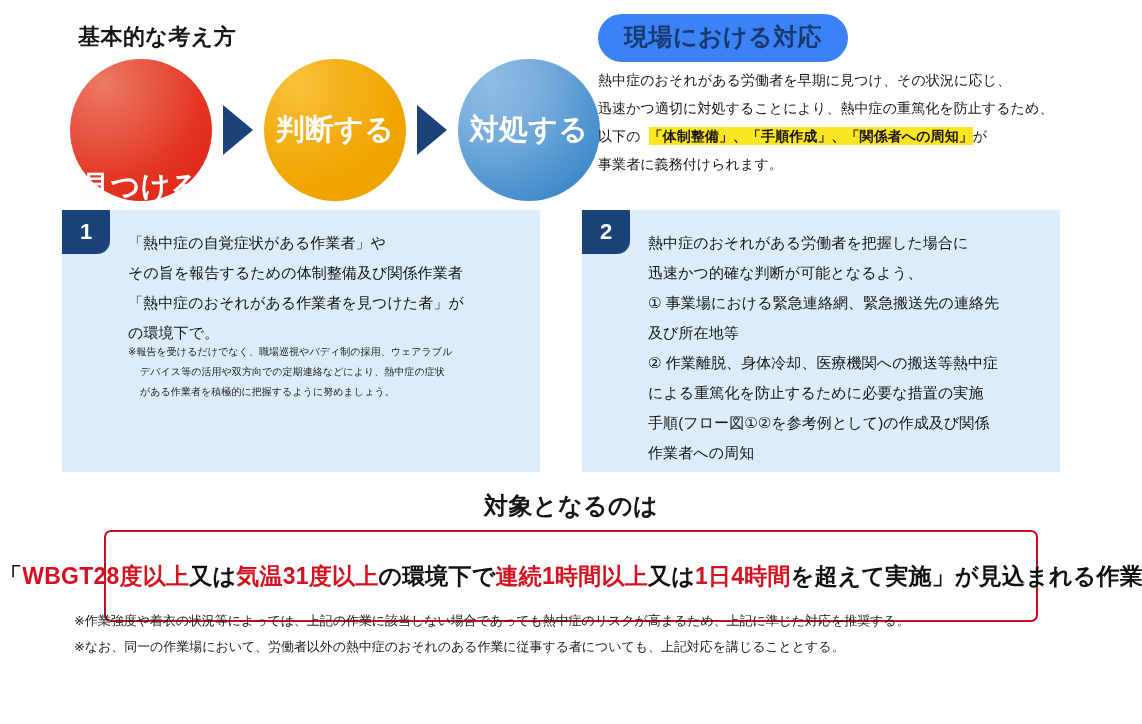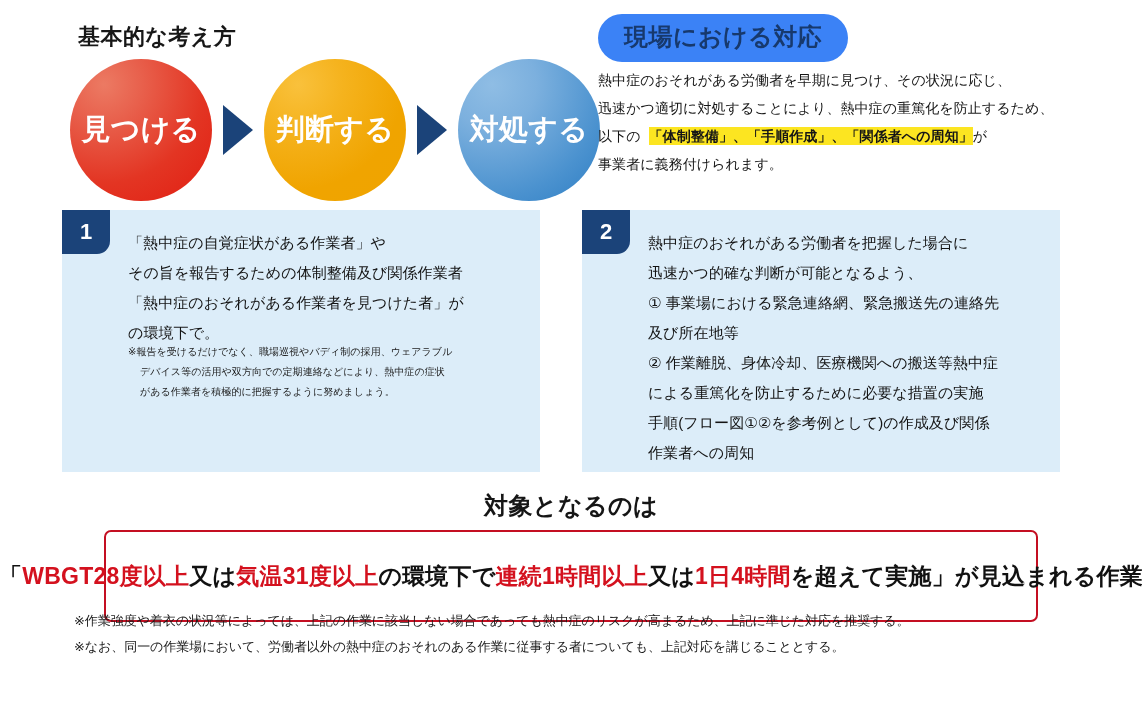--- a/index.html
+++ b/index.html
@@ -55,20 +55,21 @@
     color: #ffffff;
     font-size: 29px;
     font-weight: 700;
     letter-spacing: 0.01em;
     line-height: 1;
     white-space: nowrap;
     text-shadow: 0 0 1px rgba(0,0,0,0.05);
   }
   .circle-find {
     background: radial-gradient(circle at 24% 18%, #ec7a63 0%, #e8604c 24%, #e33523 62%, #e11e12 100%);
+    align-items: flex-end;
   }
   .circle-judge {
     background: radial-gradient(circle at 24% 18%, #f9c13c 0%, #f5b31e 28%, #f0a400 66%, #efa400 100%);
   }
   .circle-act {
     background: radial-gradient(circle at 24% 18%, #8fbde4 0%, #7cb0de 28%, #4b92cf 70%, #2e7ec4 100%);
   }
   .arrow {
     flex: 0 0 auto;
     width: 0;

